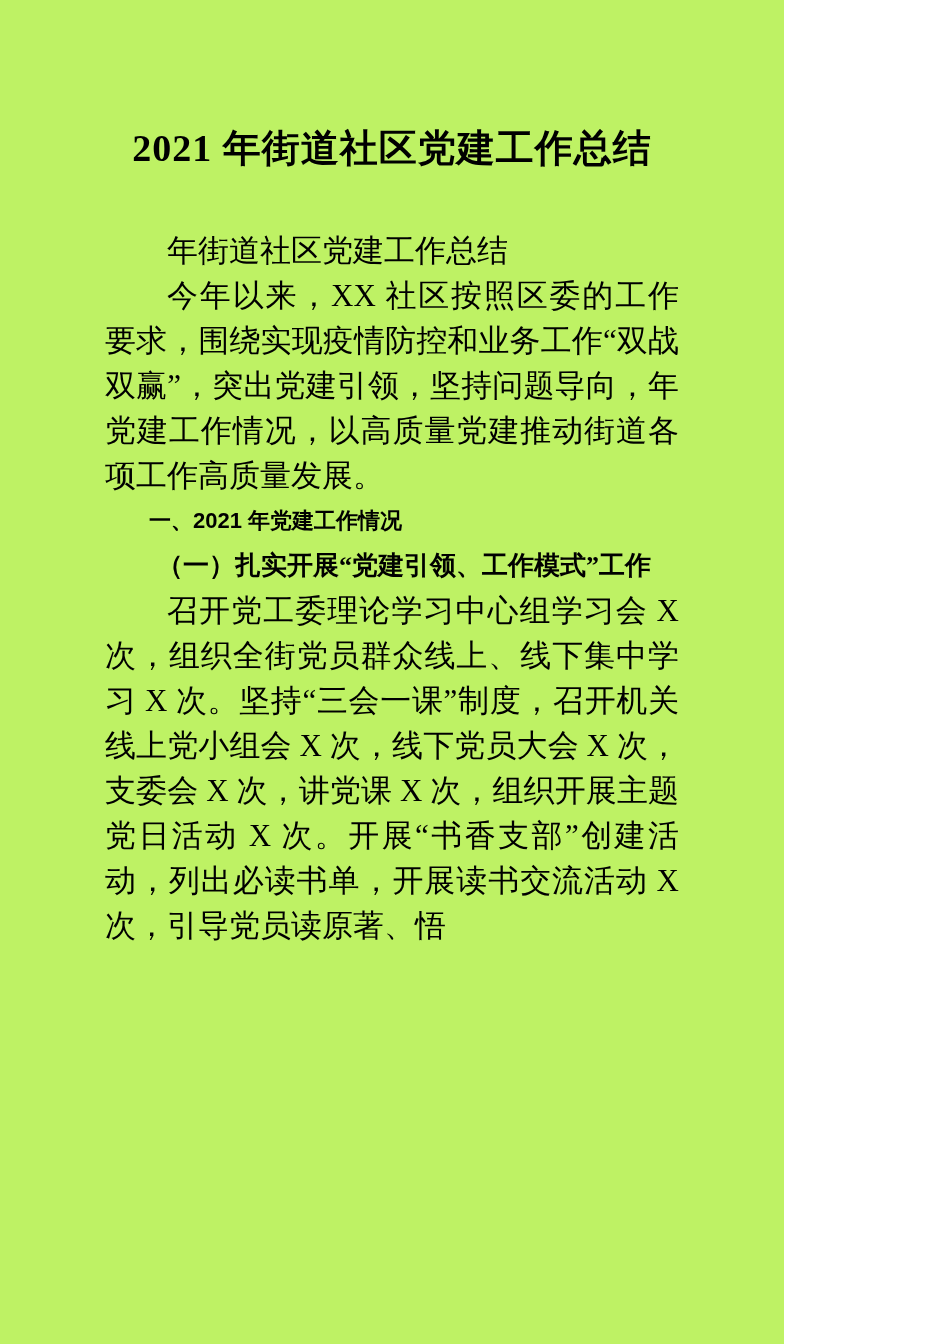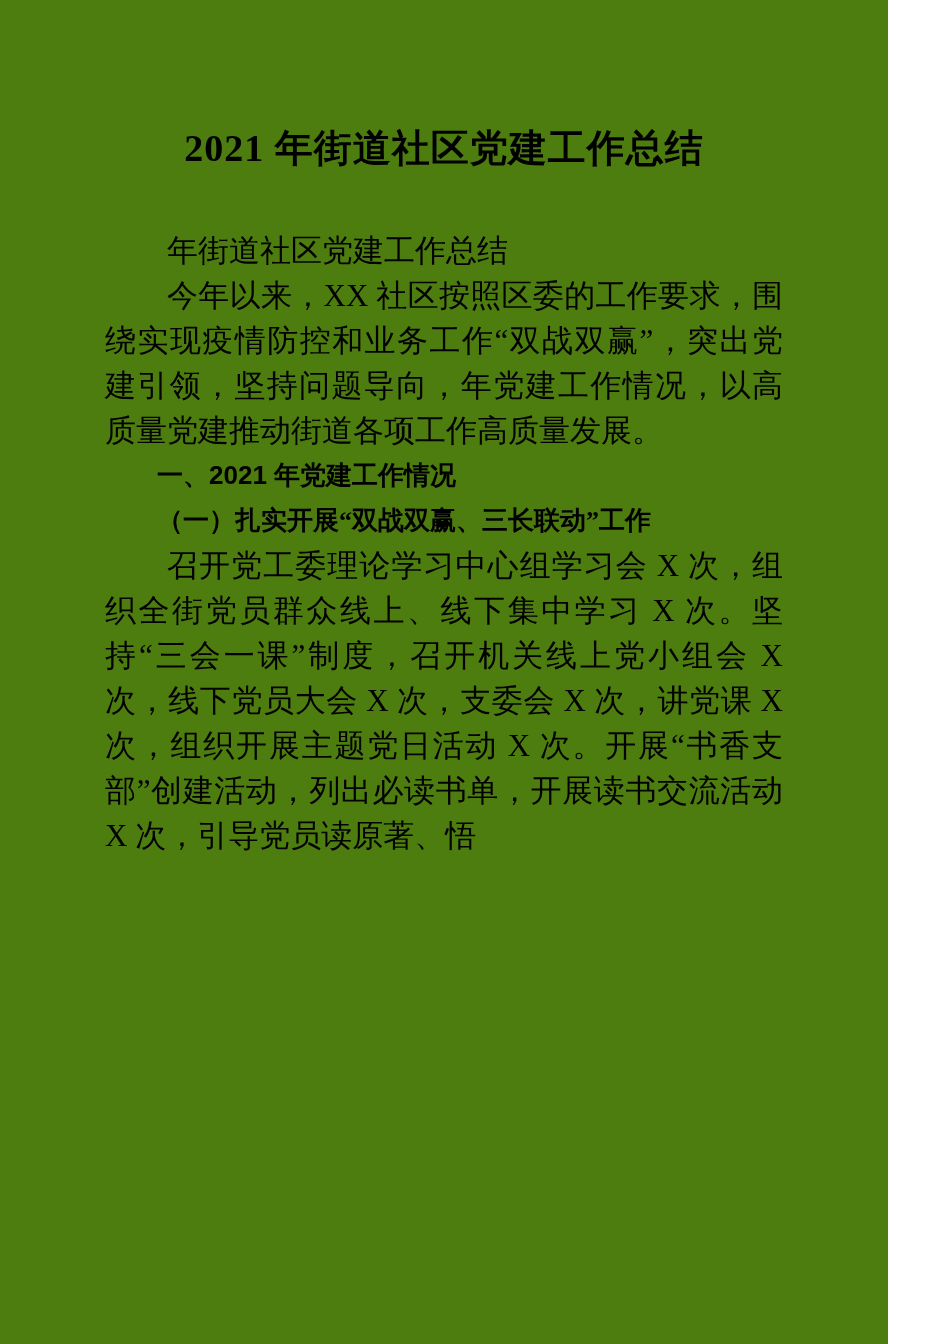--- a/index.html
+++ b/index.html
@@ -5,24 +5,24 @@
   html, body {
     margin: 0;
     padding: 0;
     width: 950px;
     height: 1344px;
     background: #ffffff;
     overflow: hidden;
   }
   .page {
     position: relative;
-    width: 888px;
+    width: 784px;
     height: 1344px;
     box-sizing: border-box;
-    background: #4d7c0f;
+    background: #bef264;
     color: #000000;
     padding: 120px 105px 4px 105px;
   }
   .doc-title {
     font-family: "Liberation Serif", "DejaVu Serif", serif;
     font-weight: 700;
     font-size: 38px;
     line-height: 56px;
     text-align: center;
     margin: 0 0 52px 0;
@@ -35,21 +35,21 @@
     font-size: 31px;
     line-height: 45px;
     text-indent: 2em;
     margin: 0;
     text-align: justify;
     color: #000000;
   }
   .heading-1 {
     font-family: "Liberation Sans", "DejaVu Sans", sans-serif;
     font-weight: 700;
-    font-size: 26px;
+    font-size: 22px;
     line-height: 45px;
     text-indent: 2em;
     margin: 0;
     color: #000000;
   }
   .heading-2 {
     font-family: "Liberation Serif", "DejaVu Serif", serif;
     font-weight: 700;
     font-size: 26px;
     line-height: 45px;
@@ -63,18 +63,18 @@
 
 <div class="page">
   <h1 class="doc-title">2021 年街道社区党建工作总结</h1>
 
   <p class="body-text">年街道社区党建工作总结</p>
 
   <p class="body-text">今年以来，XX 社区按照区委的工作要求，围绕实现疫情防控和业务工作“双战双赢”，突出党建引领，坚持问题导向，年党建工作情况，以高质量党建推动街道各项工作高质量发展。</p>
 
   <p class="heading-1">一、2021 年党建工作情况</p>
 
-  <p class="heading-2">（一）扎实开展“双战双赢、三长联动”工作</p>
+  <p class="heading-2">（一）扎实开展“党建引领、工作模式”工作</p>
 
 
 
   <p class="body-text">召开党工委理论学习中心组学习会 X 次，组织全街党员群众线上、线下集中学习 X 次。坚持“三会一课”制度，召开机关线上党小组会 X 次，线下党员大会 X 次，支委会 X 次，讲党课 X 次，组织开展主题党日活动 X 次。开展“书香支部”创建活动，列出必读书单，开展读书交流活动 X 次，引导党员读原著、悟</p>
 </div>
 
 </body></html>

